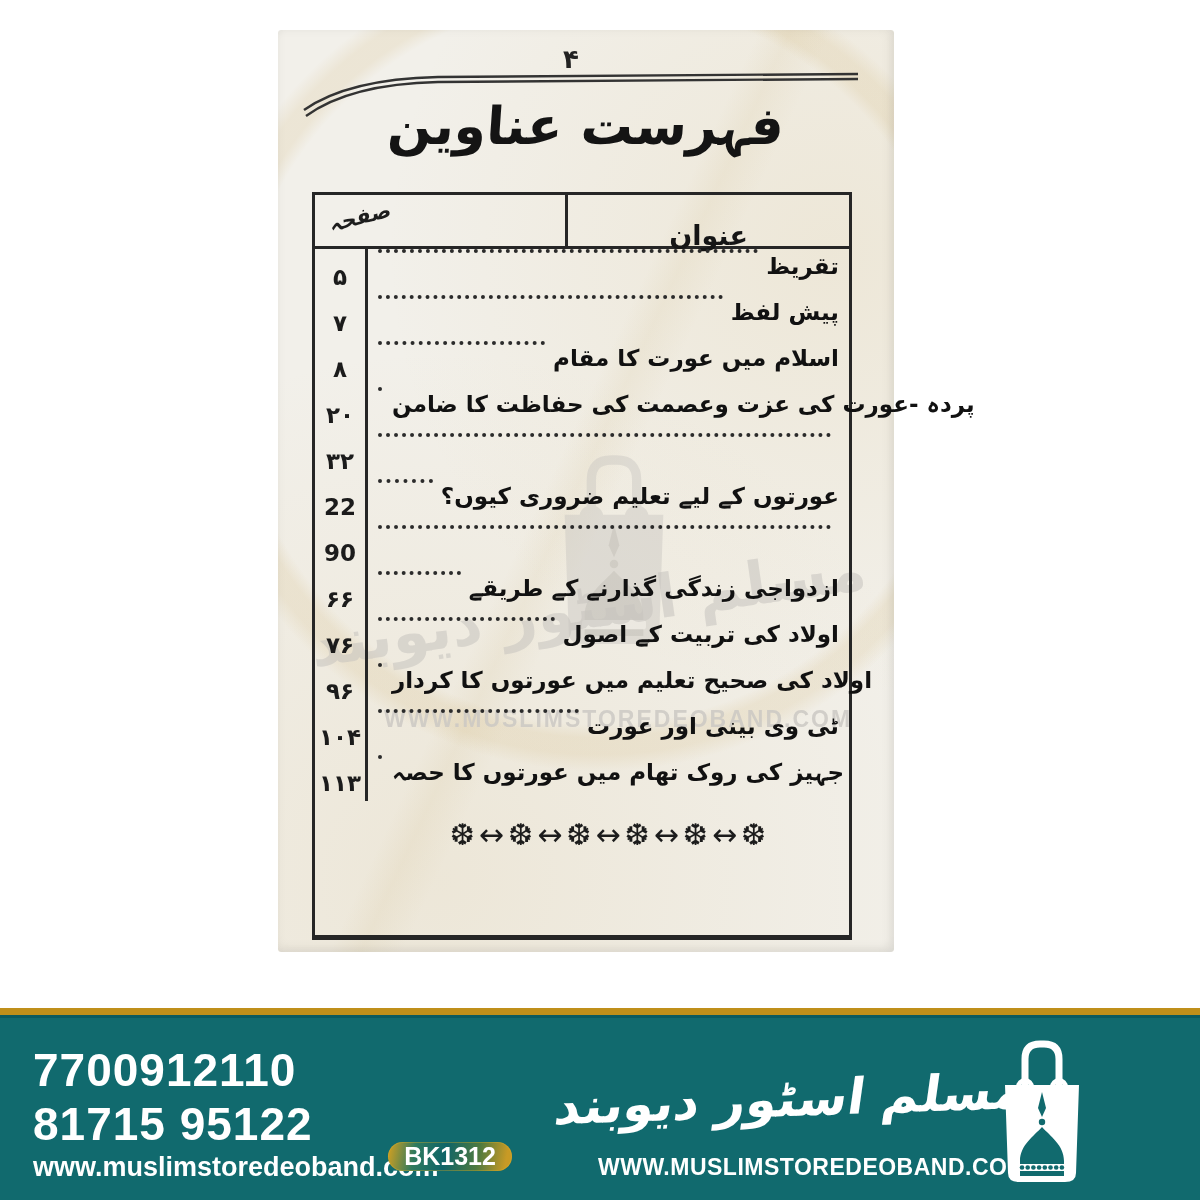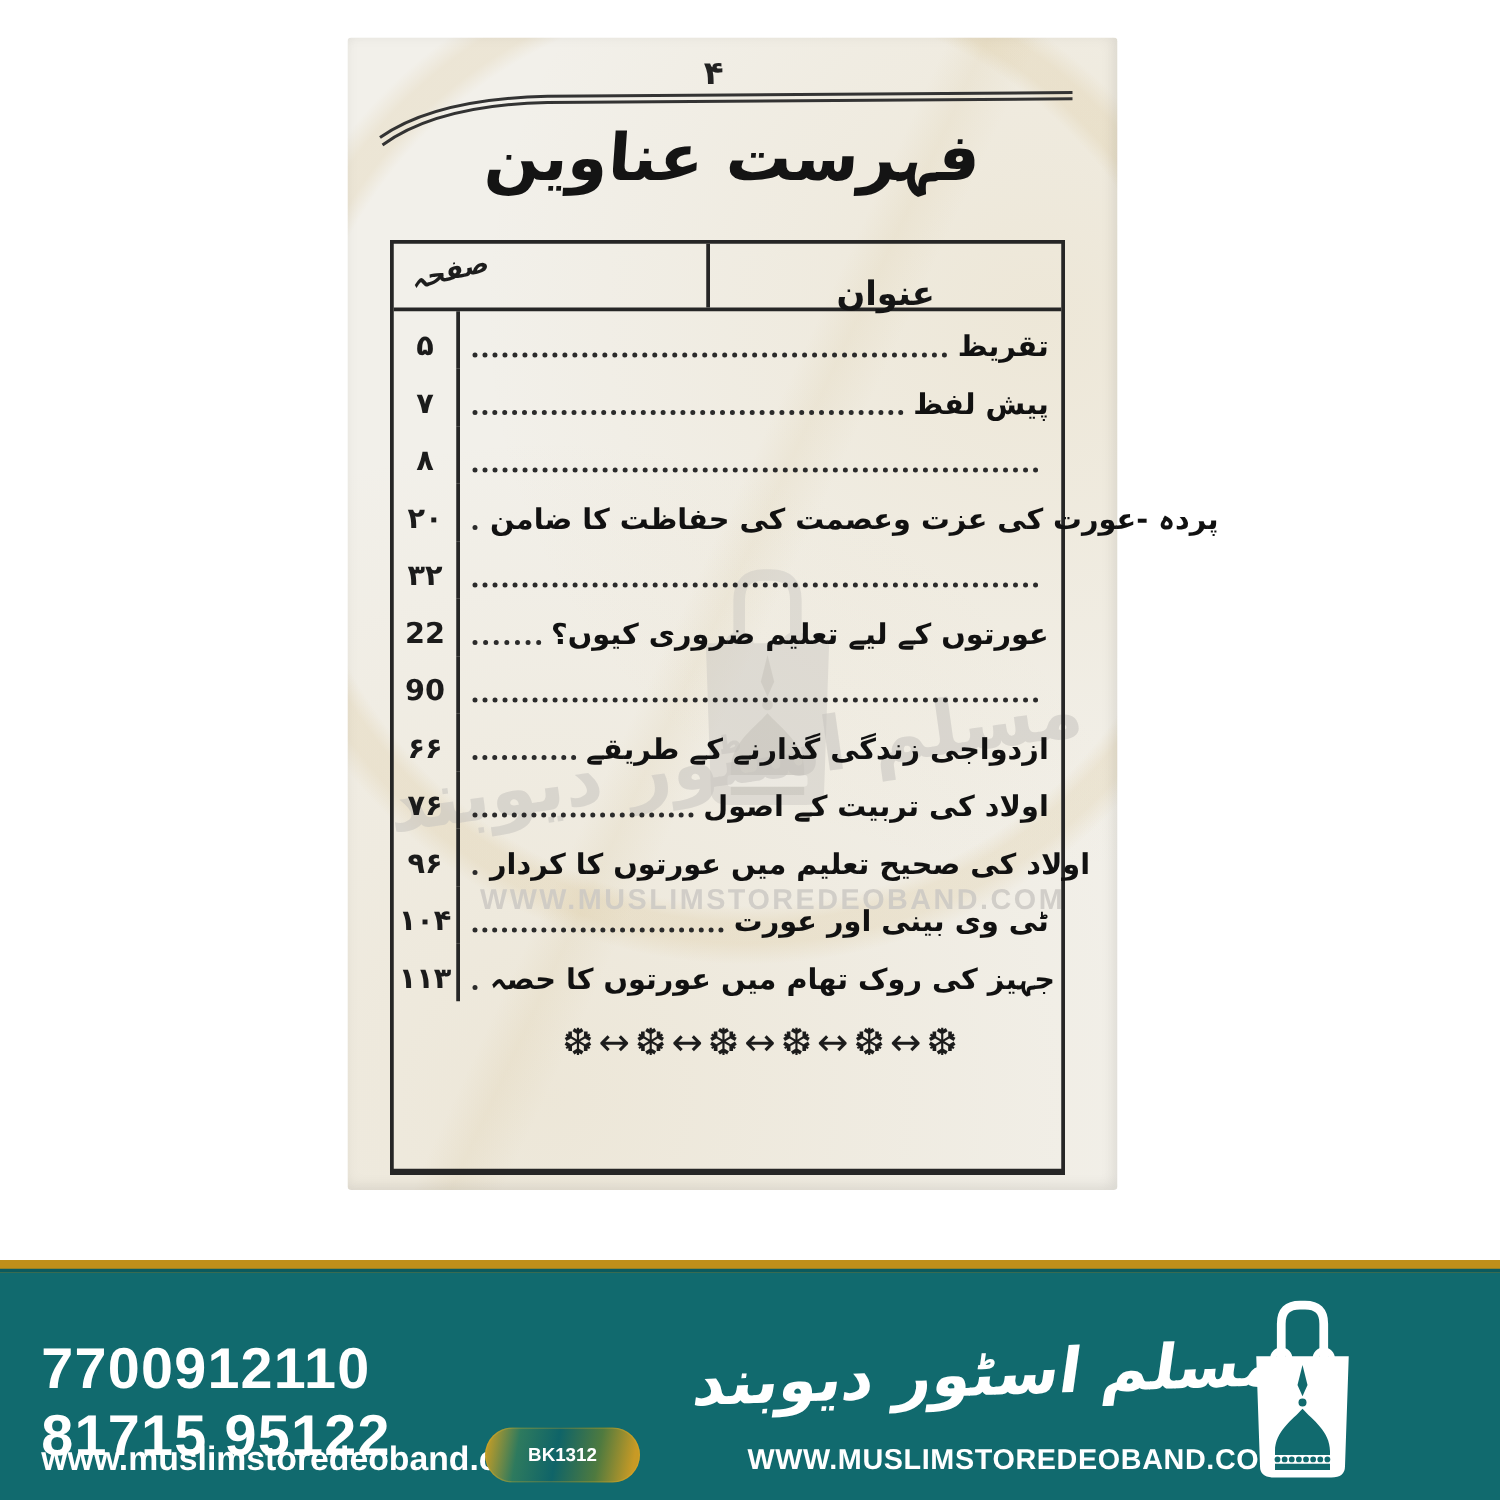--- a/index.html
+++ b/index.html
@@ -43,38 +43,38 @@
   .thead{display:flex;height:54px;border-bottom:3px solid var(--ink);}
   .hleft{width:253px;border-right:3px solid var(--ink);position:relative;}
   .hleft span{position:absolute;left:14px;top:10px;font-size:21px;font-weight:bold;color:#1d1d1d;
     transform:rotate(-14deg) skewX(-8deg);display:inline-block;}
   .hright{flex:1;text-align:center;padding-top:25px;font-size:27px;font-weight:bold;color:#151515;}
   .tbody{}
   .trow{display:flex;height:46px;}
   .pcell{width:53px;border-right:3px solid var(--ink);display:flex;align-items:flex-end;
     justify-content:center;font-size:23px;font-weight:bold;color:#1b1b1b;padding-bottom:5px;
     font-family:"DejaVu Sans",sans-serif;}
-  .ccell{flex:1;display:flex;align-items:flex-end;padding:0 10px 0 8px;min-width:0;}
+  .ccell{flex:1;display:flex;align-items:flex-start;padding:0 10px 0 8px;min-width:0;}
   .dots{flex:1;border-bottom:4px dotted #2b2b2b;margin:0 8px 9px 2px;min-width:6px;}
   .ttl{font-size:23px;font-weight:bold;color:#111;white-space:nowrap;direction:rtl;
     unicode-bidi:plaintext;font-family:"DejaVu Sans",sans-serif;line-height:1.5;}
   .ornament{margin-left:56px;margin-top:16px;text-align:center;font-size:30px;
     letter-spacing:4px;color:#1c1c1c;font-family:"DejaVu Sans",sans-serif;}
 
   
   .footer{position:absolute;left:0;top:1008px;width:1200px;height:192px;background:var(--teal);}
   .gold-bar{position:absolute;left:0;top:0;width:100%;height:10px;background:var(--gold);
     border-bottom:3px solid #0b5a5e;}
   .phones{position:absolute;left:33px;top:36px;color:#fff;font-weight:bold;
-    font-size:46px;line-height:1.17;letter-spacing:1px;margin-top:24px;}
+    font-size:46px;line-height:1.17;letter-spacing:1px;}
   .web-left{position:absolute;left:33px;top:144px;color:#fff;font-weight:bold;font-size:27px;}
-  .badge{position:absolute;left:388px;top:134px;width:124px;height:44px;border-radius:22px;
+  .badge{position:absolute;left:388px;top:134px;width:124px;height:29px;border-radius:22px;
     background:linear-gradient(100deg,#d7a11f 0%,#2e7a5e 22%,#0f6468 46%,#4f7a3f 72%,#c89a25 94%);
     display:flex;align-items:center;justify-content:center;color:#fff;font-weight:bold;
-    font-size:15px;box-shadow:0 0 0 1px rgba(222,176,40,.35) inset;}
+    font-size:25px;box-shadow:0 0 0 1px rgba(222,176,40,.35) inset;}
   .brand{position:absolute;left:602px;top:38px;width:376px;height:106px;display:flex;
     align-items:center;justify-content:center;color:#fff;font-weight:bold;font-size:50px;
     transform:skewX(-10deg) rotate(-2deg);white-space:nowrap;}
   .caps-url{position:absolute;left:598px;top:146px;width:384px;text-align:center;color:#fff;
     font-weight:bold;font-size:23px;letter-spacing:.5px;white-space:nowrap;}
   .bag-logo{position:absolute;left:992px;top:26px;}
 </style>
 </head>
 <body>
 
@@ -121,20 +121,21 @@
           <div class="pcell">۷</div>
           <div class="ccell">
             <span class="dots"></span>
             <span class="ttl">پیش لفظ</span>
           </div>
         </div>
         <div class="trow">
           <div class="pcell">۸</div>
           <div class="ccell">
             <span class="dots"></span>
+            <span class="ttl">اسلام میں عورت کا مقام</span>
           </div>
         </div>
         <div class="trow">
           <div class="pcell">۲۰</div>
           <div class="ccell">
             <span class="dots"></span>
             <span class="ttl">پردہ -عورت کی عزت وعصمت کی حفاظت کا ضامن</span>
           </div>
         </div>
         <div class="trow">

